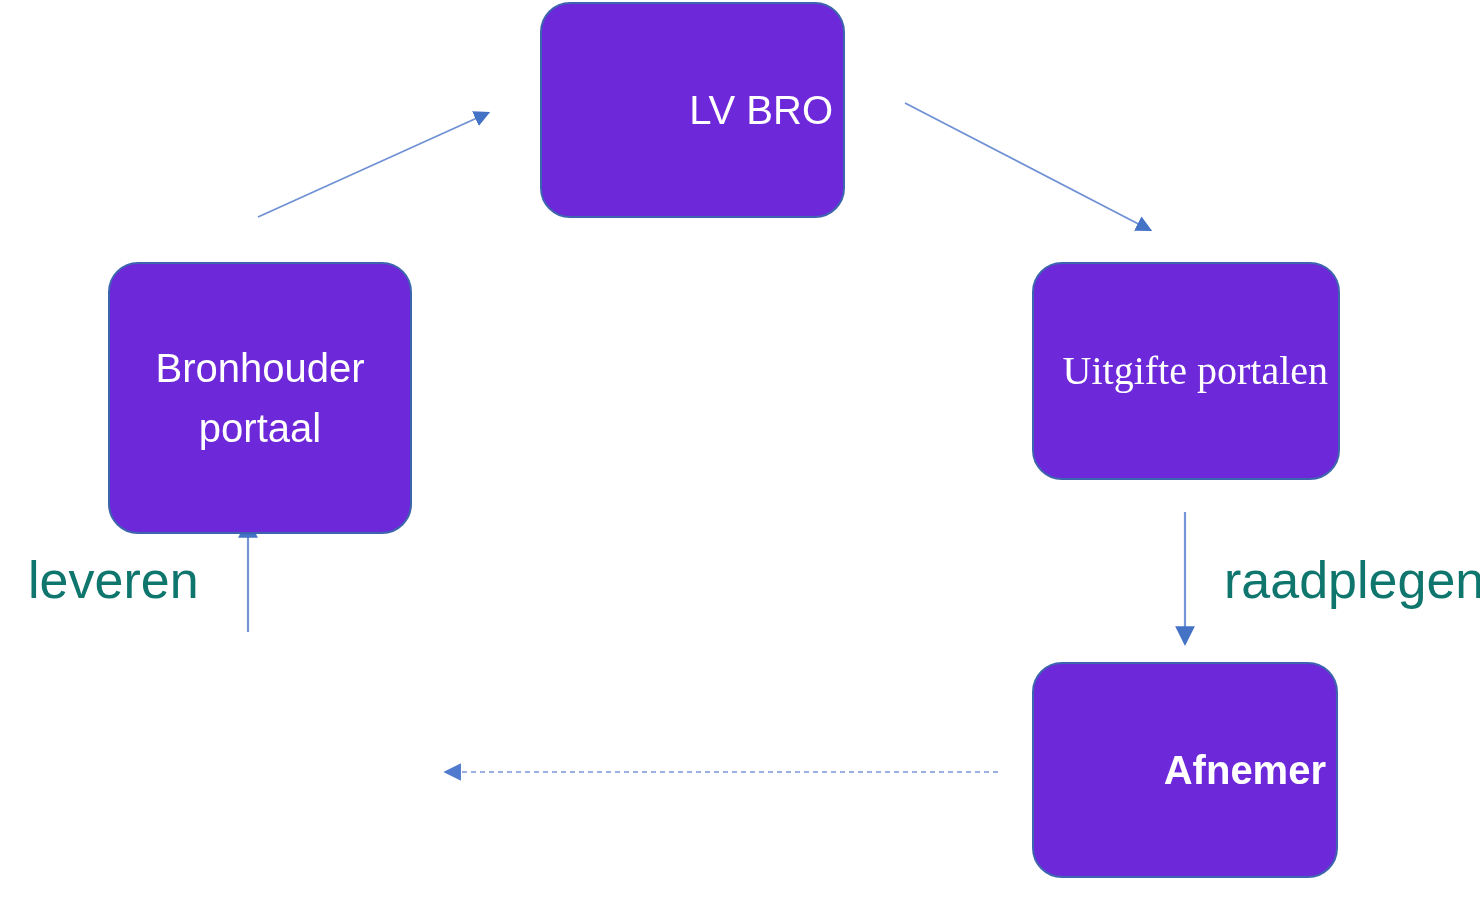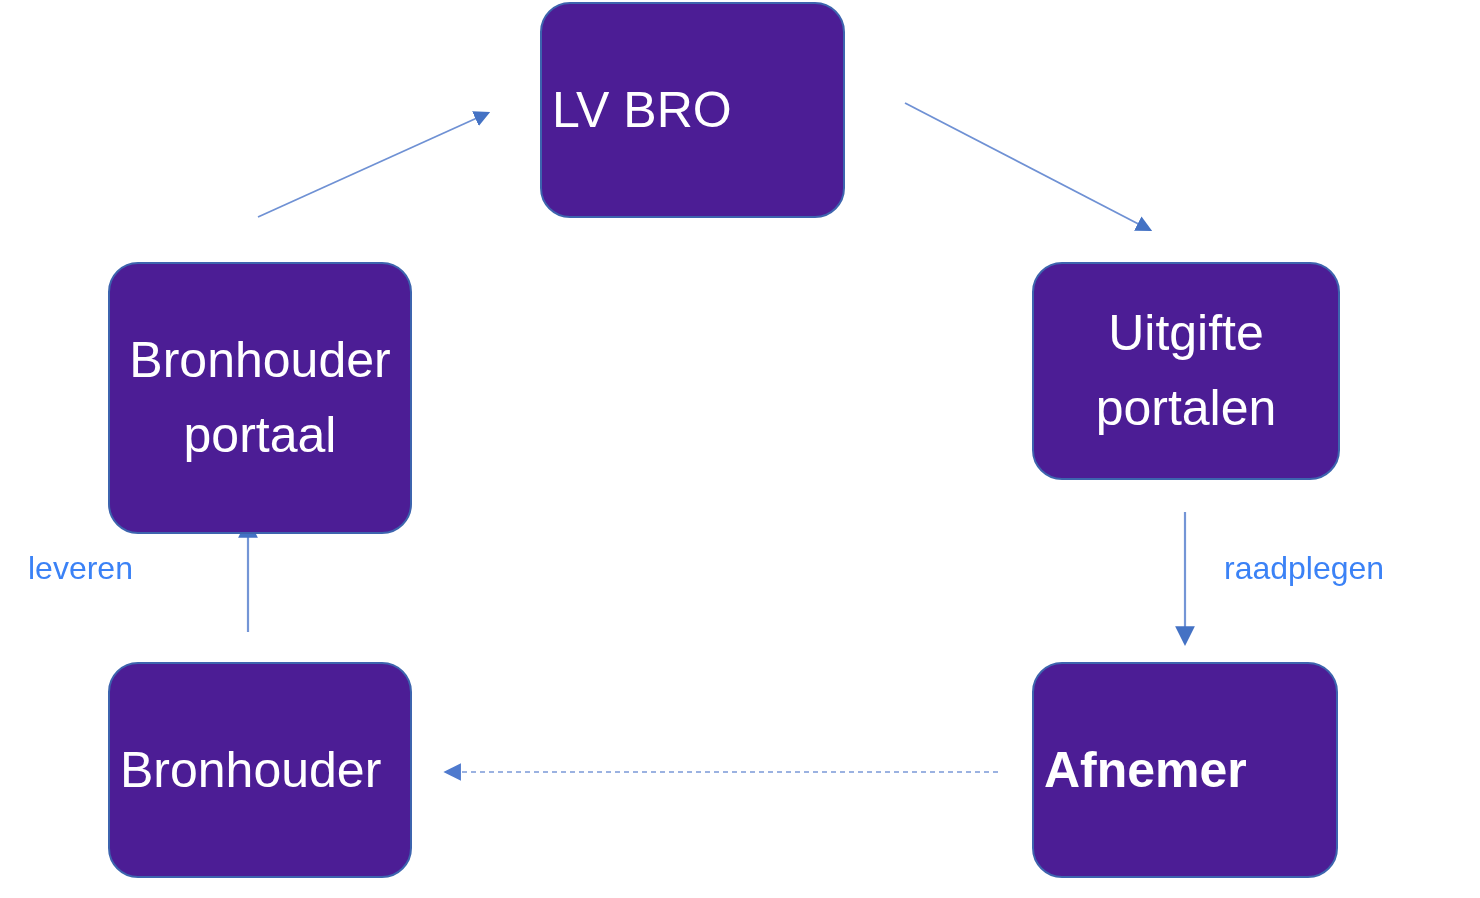--- a/index.html
+++ b/index.html
@@ -13,43 +13,43 @@
     font-family: "Liberation Sans", sans-serif;
     position: relative;
     overflow: hidden;
   }
   .canvas {
     position: absolute;
     inset: 0;
   }
   .node {
     position: absolute;
-    background: #4c1d95;
+    background: #6d28d9;
     border: 2px solid #3d64ae;
     border-radius: 30px;
     color: #ffffff;
     display: flex;
     align-items: center;
-    justify-content: flex-start;
+    justify-content: flex-end;
     text-align: center;
-    font-size: 50px;
+    font-size: 40px;
     line-height: 1.5;
     padding: 0 10px;
     box-sizing: border-box;
   }
   .node-lv-bro         { left: 540px;  top: 2px;   width: 305px; height: 216px; }
   .node-bronhouderportaal { left: 108px;  top: 262px; width: 304px; height: 272px; }
-  .node-uitgifteportalen  { left: 1032px; top: 262px; width: 308px; height: 218px; }
+  .node-uitgifteportalen  { left: 1032px; top: 262px; width: 308px; height: 218px; font-family: Liberation Serif, serif; }
   .node-bronhouder     { left: 108px;  top: 662px; width: 304px; height: 216px; }
   .node-afnemer        { left: 1032px; top: 662px; width: 306px; height: 216px; font-weight: bold; }
 
   .edge-label {
     position: absolute;
-    color: #3b82f6;
-    font-size: 32px;
+    color: #0f766e;
+    font-size: 52px;
     white-space: nowrap;
   }
   .label-leveren     { left: 28px;   top: 550px; }
   .label-raadplegen  { left: 1224px; top: 550px; }
   .label-terugmelden { left: 546px;  top: 810px; }
 
   svg.edges {
     position: absolute;
     inset: 0;
     width: 1480px;
@@ -88,23 +88,20 @@
   </div>
 
   <div class="node node-bronhouderportaal">
     <span>Bronhouder portaal</span>
   </div>
 
   <div class="node node-uitgifteportalen">
     <span>Uitgifte portalen</span>
   </div>
 
-  <div class="node node-bronhouder">
-    <span>Bronhouder</span>
-  </div>
 
   <div class="node node-afnemer">
     <span>Afnemer</span>
   </div>
 
   <div class="edge-label label-leveren">leveren</div>
 
   <div class="edge-label label-raadplegen">raadplegen</div>
 
 

